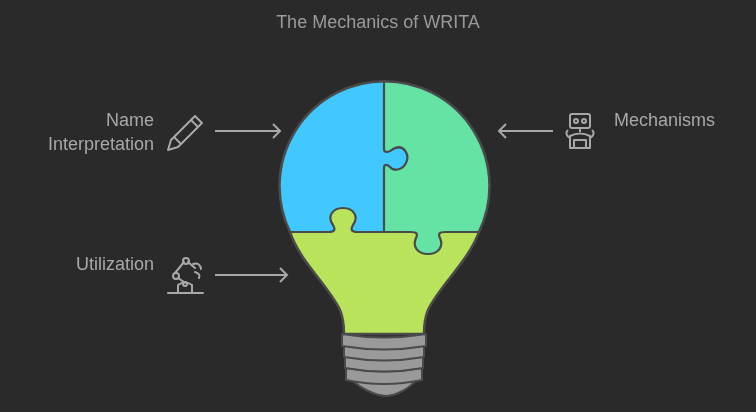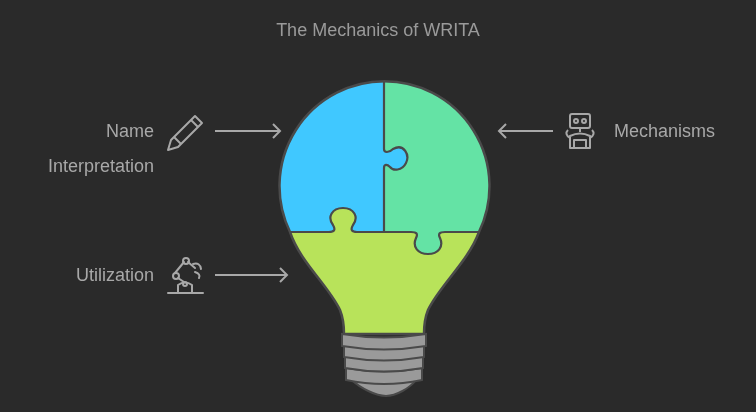--- a/index.html
+++ b/index.html
@@ -5,27 +5,27 @@
   html, body { margin: 0; padding: 0; }
   body {
     width: 756px; height: 412px;
     background: #2a2a2a;
     position: relative;
     overflow: hidden;
     font-family: "Liberation Sans", "DejaVu Sans", sans-serif;
   }
   .title {
     position: absolute; left: 0; width: 756px; top: 12px;
-    text-align: center; color: #9a9a9a; font-size: 18px; margin-top: 8px;
+    text-align: center; color: #9a9a9a; font-size: 18px;
   }
   .label {
     position: absolute; color: #a8a8a8; font-size: 18px; line-height: 24px;
   }
   .label.right-align { text-align: right; }
-  .label span { display: block; white-space: nowrap; margin-top: 11px; }
+  .label span { display: block; white-space: nowrap; }
   svg.diagram { position: absolute; left: 0; top: 0; }
 </style>
 </head>
 <body>
 
 <div class="title">The Mechanics of WRITA</div>
 
 <div class="label right-align" style="right:602px; top:108px;">
   <span>Name</span>
   <span>Interpretation</span>

